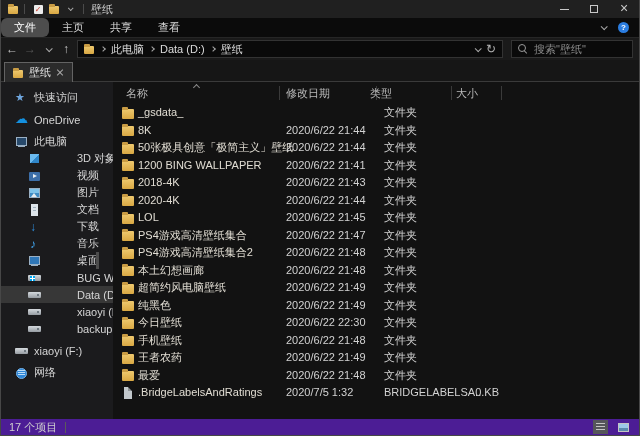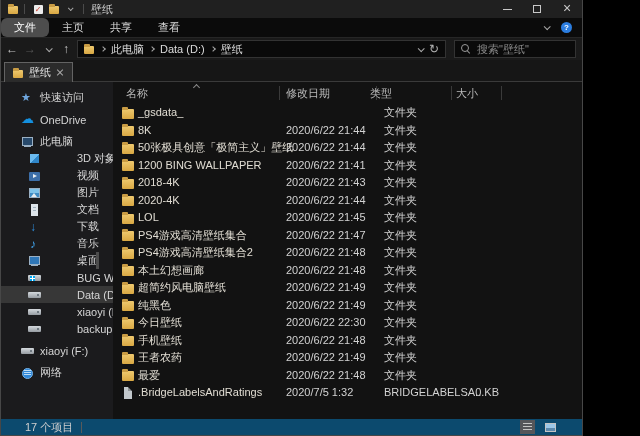--- a/index.html
+++ b/index.html
@@ -1,18 +1,18 @@
 <!DOCTYPE html>
 <html><head>
 <meta charset="utf-8">
 <style>
   * { margin:0; padding:0; box-sizing:border-box; }
   html,body { background:#000; }
   .window {
-    position:relative; width:583px; height:436px; overflow:hidden;
+    position:relative; width:640px; height:436px; overflow:hidden;
     font-family:"Liberation Sans", sans-serif; font-size:11px; color:#d6d6d6;
     background:#121212; display:flex; flex-direction:column;
     border:1px solid #474747; border-top:none;
   }
   
   .titlebar { height:18px; flex:none; background:#202020; display:flex; align-items:center; padding-left:7px; }
   .tb-sep { width:1px; height:10px; background:#4a4a4a; margin:0 5px; }
   .qat-btn { display:flex; align-items:center; justify-content:center; width:16px; height:16px; }
   .tb-title { color:#cccccc; margin-left:2px; }
   .tb-space { flex:1; }
@@ -60,21 +60,21 @@
   .tab { height:20px; margin-bottom:-1px; background:#2b2b2b; border:1px solid #636363; border-bottom:none;
     display:flex; align-items:center; gap:5px; padding:0 8px; }
   .tab-label { color:#e0e0e0; }
   .tab-close { position:relative; width:8px; height:8px; }
   .tab-close::before, .tab-close::after { content:""; position:absolute; left:0; top:3.5px; width:8px; height:1px; background:#aaa; }
   .tab-close::before { transform:rotate(45deg); }
   .tab-close::after { transform:rotate(-45deg); }
   
   .main { flex:1; display:flex; overflow:hidden; }
   .sidebar { width:112px; flex:none; background:#1b1b1d; padding-top:7px; position:relative; }
-  .sb-item { height:17px; display:flex; align-items:center; gap:6px; padding-left:20px; white-space:nowrap; overflow:hidden; }
+  .sb-item { height:17px; display:flex; align-items:center; gap:6px; padding-left:14px; white-space:nowrap; overflow:hidden; }
   .sb-item.child { padding-left:27px;gap:36px; }
   .sb-item + .sb-item.root { margin-top:5px; }
   .sb-item.selected { background:#373737; }
   .sb-label { color:#d5d5d5; }
   .sb-thumb { position:absolute; left:95px; top:170px; width:3px; height:17px; background:#4d4d4d; }
   
   .ico { position:relative; display:inline-block; width:13px; height:12px; flex:none; }
   .ico.sm { width:11px; height:10px; }
   .folder::before { content:""; position:absolute; left:0; right:1px; top:2px; bottom:0;
     background:linear-gradient(#eec96f,#d9a843); border-radius:1px; }
@@ -121,21 +121,21 @@
   .sortup { position:absolute; left:81px; top:3px; border-color:#8a8a8a; }
   .rows { position:relative; }
   .row { position:relative; height:17.5px; line-height:17.5px; white-space:nowrap; }
   .row span { position:absolute; top:0; }
   .fico { top:2.5px !important; left:9px; }
   .c-name { left:25px; color:#e0dcd2; }
   .c-date { left:173px; color:#d2d2d2; }
   .c-type { left:271px; color:#d2d2d2; }
   .c-size { left:300px; width:86px; text-align:right; color:#d2d2d2; }
   
-  .statusbar { height:16px; flex:none; background:#0c4a6e; display:flex; align-items:center; padding:0 24px; gap:8px;text-align:right; }
+  .statusbar { height:16px; flex:none; background:#4c1d95; display:flex; align-items:center; padding:0 8px; gap:8px;text-align:right; }
   .st-count { color:#cfcfcf; }
   .st-div { width:1px; height:11px; background:#5a5a5a; }
   .st-space { flex:1; }
   .viewbtn { width:15px; height:14px; display:flex; align-items:center; justify-content:center; }
   .viewbtn.sel { background:#55565a; }
   .vb-list { width:9px; height:8px; background:repeating-linear-gradient(#c4c4c4 0 1px, transparent 1px 3px); }
   .vb-thumb { width:11px; height:9px; border:1px solid #c4c4c4; background:linear-gradient(#9cc7e8 55%,#5b89ad 55%); }
 </style>
 </head>
 <body>

